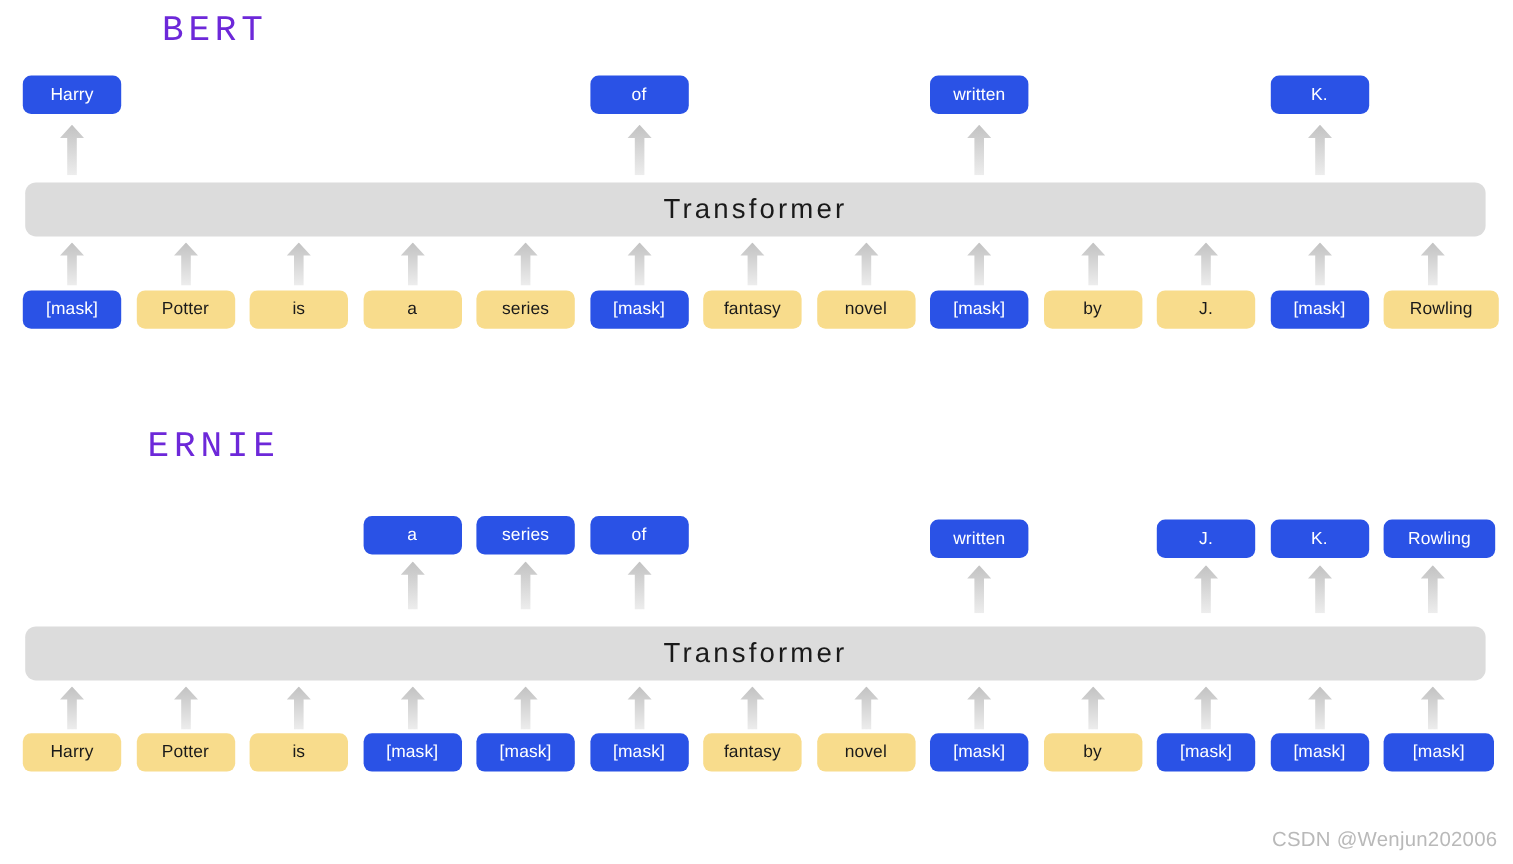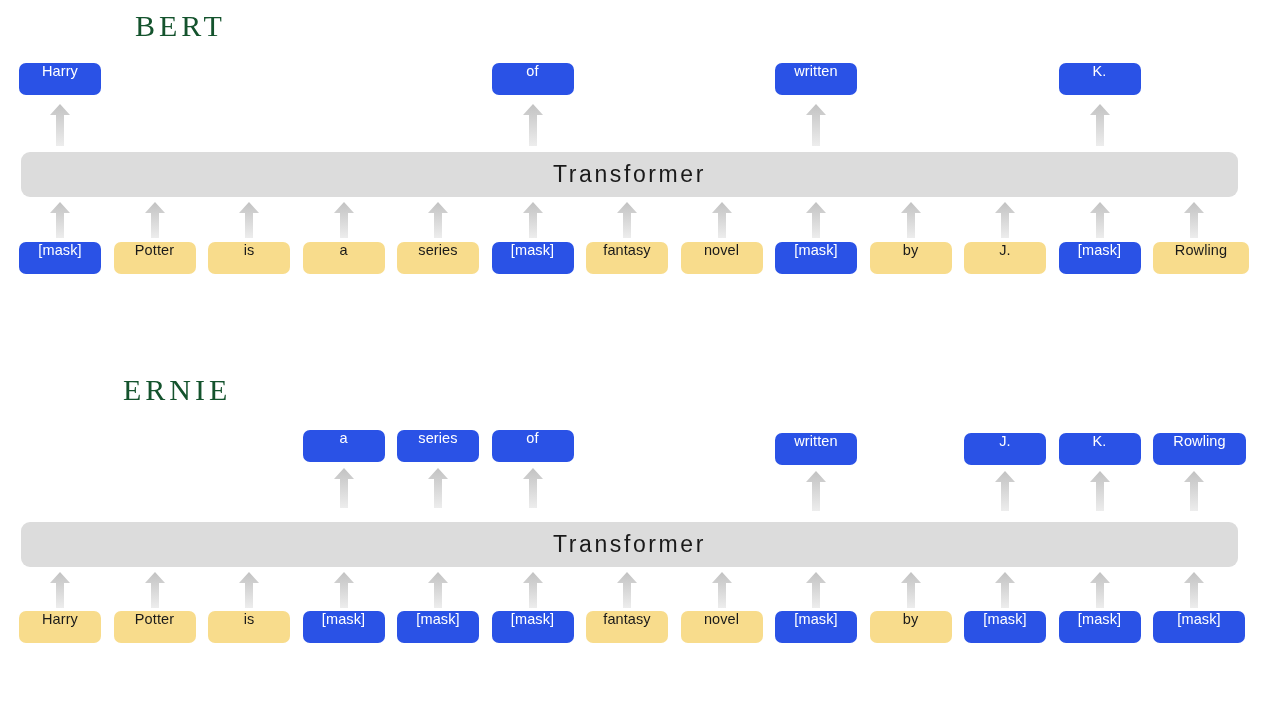--- a/index.html
+++ b/index.html
@@ -17,34 +17,34 @@
 
   .stage {
     position: absolute;
     left: 0; top: 0;
     width: 1261px;
     height: 720px;
   }
 
   .section-title {
     position: absolute;
-    font-family: Liberation Serif, serif;
+    font-family: Liberation Mono, monospace;
     font-weight: 400;
     font-size: 30px;
     letter-spacing: 4px;
-    color: #14532d;
+    color: #6d28d9;
     white-space: nowrap;
   }
 
   .token {
     position: absolute;
     height: 32px;
     border-radius: 7px;
     display: flex;
-    align-items: flex-start;
+    align-items: center;
     justify-content: center;
     font-family: "Liberation Sans", sans-serif;
     font-size: 14.5px;
     letter-spacing: 0.1px;
     box-sizing: border-box;
     white-space: nowrap;
     overflow: hidden;
   }
   .token.blue {
     background: #2a52e6;
@@ -344,21 +344,21 @@
         <span>J.</span>
       </div>
       <div class="token blue" style="left: 1058.5px; top: 242px; width: 82px;">
         <span>[mask]</span>
       </div>
       <div class="token yellow" style="left: 1153px; top: 242px; width: 96px;">
         <span>Rowling</span>
       </div>
     </div>
 
-  <div class="section-title" id="ernie-title" style="left:123px; top:373px;">ERNIE</div>
+  <div class="section-title" id="ernie-title" style="left:123px; top:356px;">ERNIE</div>
 
   <div id="ernie-output-row">
       <div class="token blue" style="left: 302.5px; top: 430px; width: 82px;">
         <span>a</span>
       </div>
       <div class="token blue" style="left: 397px; top: 430px; width: 82px;">
         <span>series</span>
       </div>
       <div class="token blue" style="left: 491.5px; top: 430px; width: 82px;">
         <span>of</span>
@@ -639,14 +639,15 @@
       </div>
       <div class="token blue" style="left: 1058.5px; top: 611px; width: 82px;">
         <span>[mask]</span>
       </div>
       <div class="token blue" style="left: 1153px; top: 611px; width: 92px;">
         <span>[mask]</span>
       </div>
     </div>
 
 
+  <div class="watermark" id="figure-watermark" style="left:1060px; top:690px;">CSDN @Wenjun202006</div>
 
 </div>
 
 </body></html>

